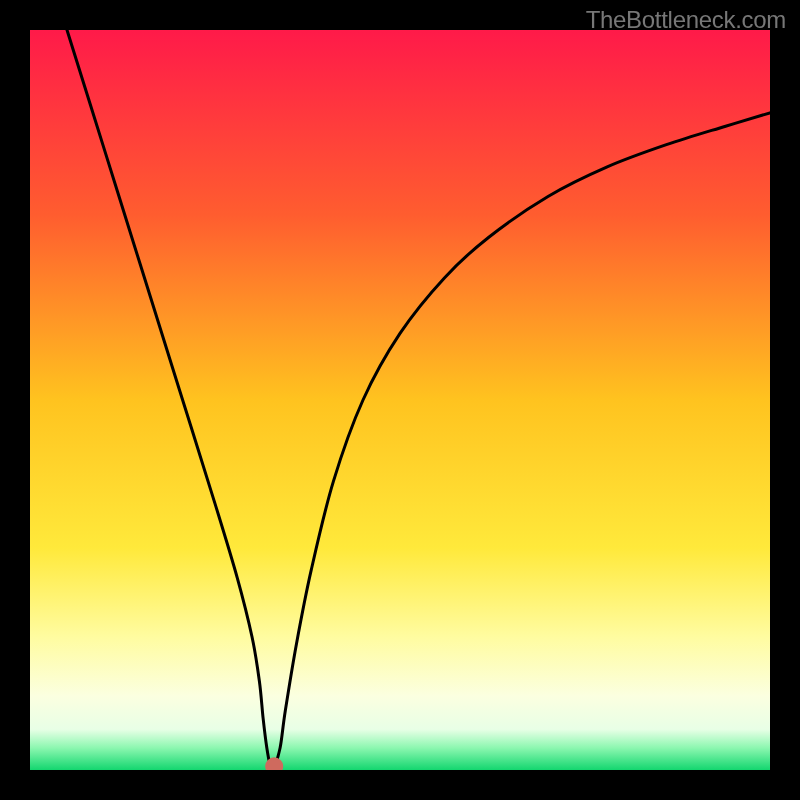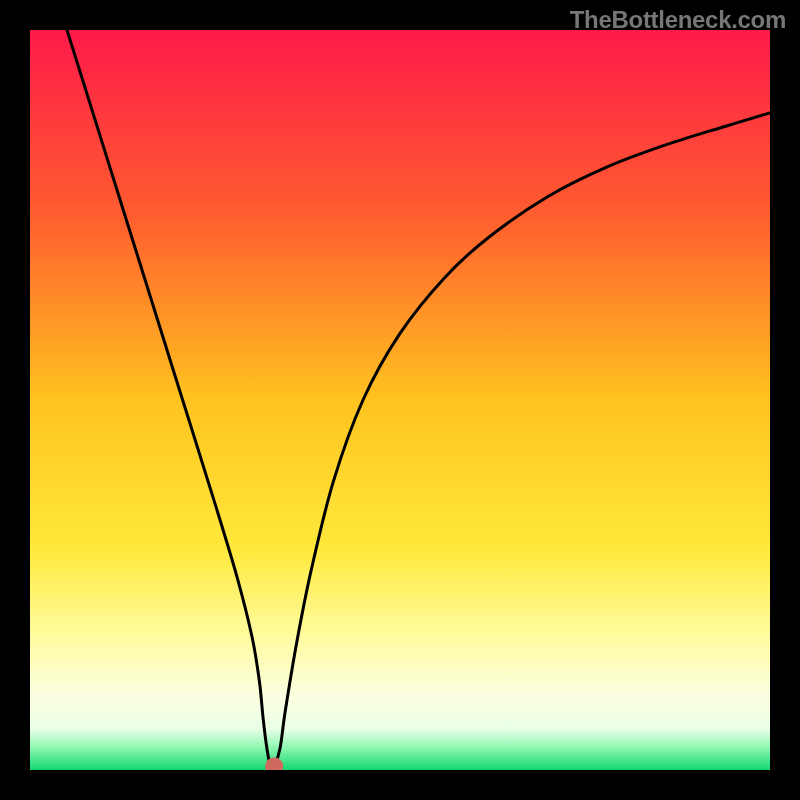--- a/index.html
+++ b/index.html
@@ -18,21 +18,21 @@
     width: 740px;
     height: 740px;
     background: #000;
   }
   .watermark {
     position: absolute;
     top: 6px;
     right: 14px;
     color: #777;
     font-size: 24px;
-    font-weight: 700;
+    font-weight: 400;
     letter-spacing: -0.3px;
     user-select: none;
   }
   svg { display: block; }
 </style>
 </head>
 <body>
 
 <div class="frame">
   <svg id="chart-svg" width="740" height="740" viewBox="0 0 740 740">

